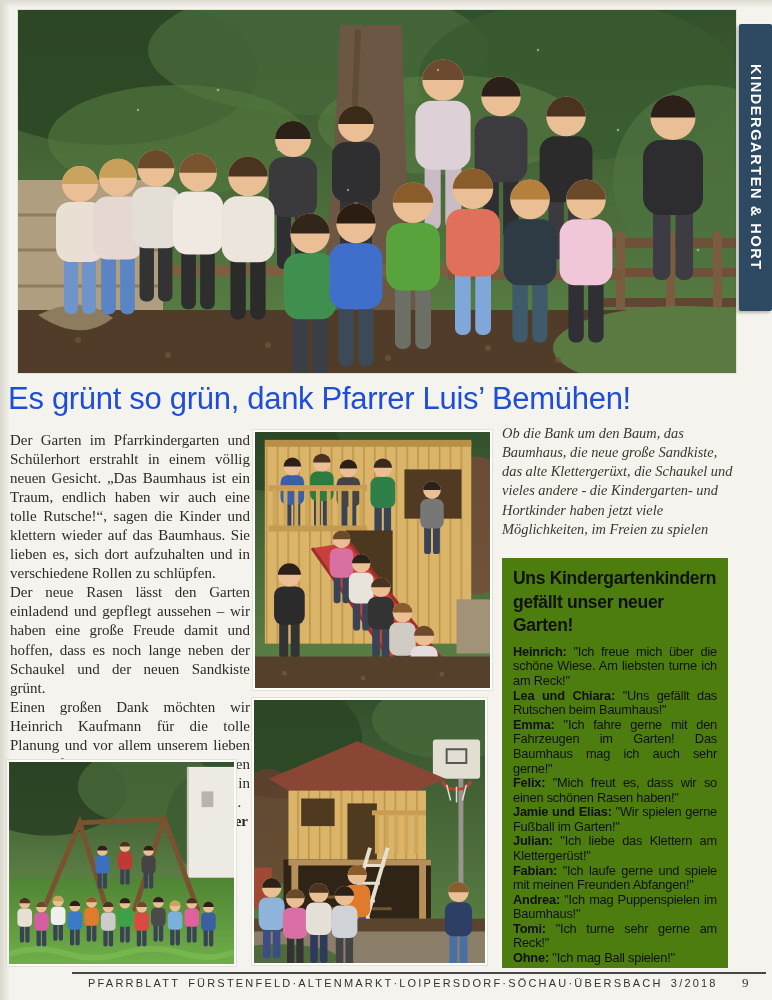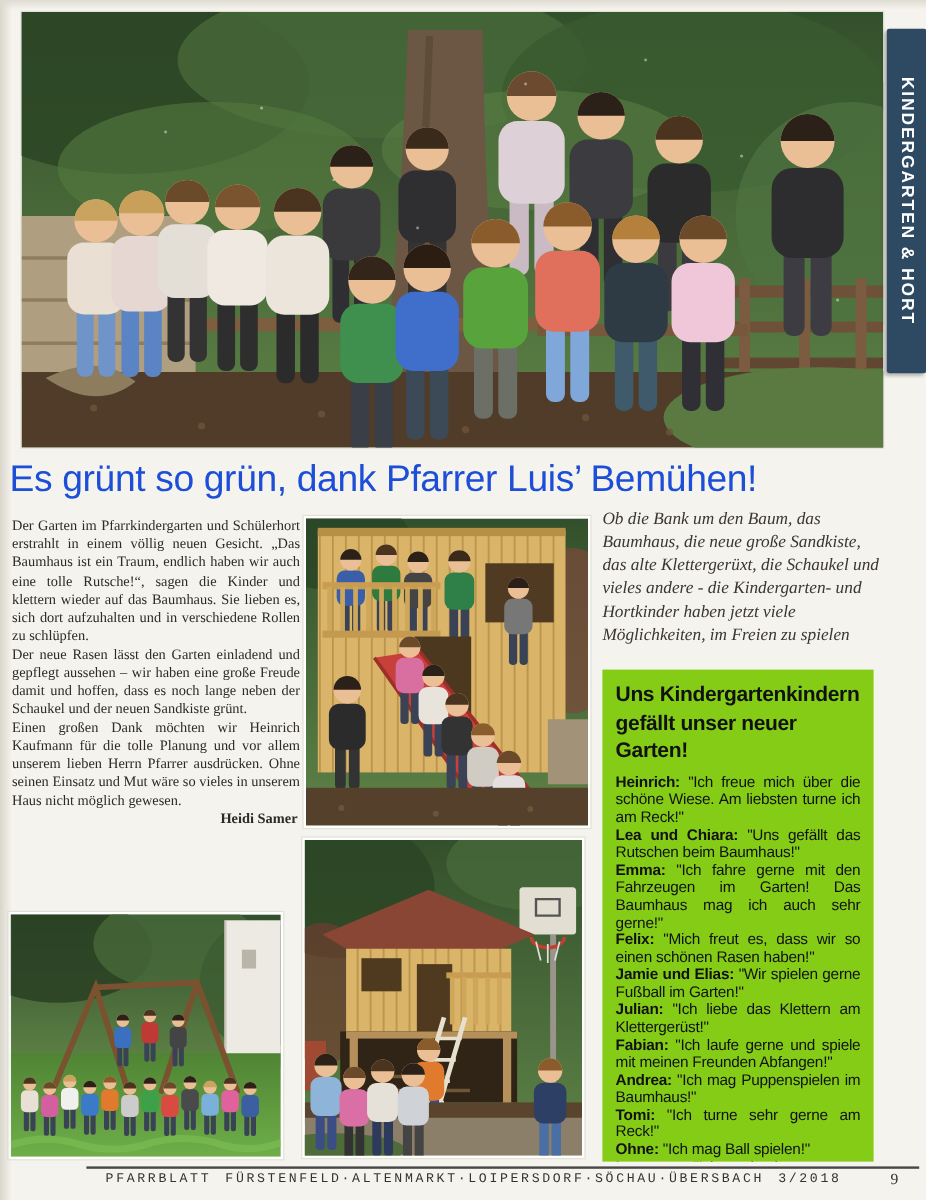--- a/index.html
+++ b/index.html
@@ -24,41 +24,41 @@
   #tab{
     left:739px;top:24px;width:33px;height:287px;border-radius:2px;
     writing-mode:vertical-rl;display:flex;align-items:center;justify-content:center;
     color:#fff;font:700 14.5px "Liberation Sans",sans-serif;letter-spacing:1.6px;
     box-shadow:-2px 2px 3px rgba(0,0,0,.25);
   }
   #headline{
     left:8px;top:381px;width:748px;white-space:nowrap;
     font:400 31px "Liberation Sans",sans-serif;color:#1d4ed8;letter-spacing:-.3px;
   }
-  #article{left:10px;top:431px;width:240px;font-size:12px;line-height:1.27;color:#2e2b26;text-align:justify;}
+  #article{left:10px;top:431px;width:240px;font-size:15px;line-height:1.27;color:#2e2b26;text-align:justify;}
   #article p{margin:0;}
   #byline{text-align:right;font-weight:bold;padding-right:2px;margin-top:1px;}
   #caption{left:502px;top:424px;width:234px;font-style:italic;font-size:14.4px;line-height:1.33;color:#3a372f;}
   #greenbox{
     left:502px;top:558px;width:226px;height:410px;box-sizing:border-box;
     padding:9px 11px;overflow:hidden;
     font-family:"Liberation Sans",sans-serif;color:#111;
   }
   #greenbox h2{margin:0 0 7px;font-size:17.5px;line-height:1.35;letter-spacing:-.3px;}
   #greenbox h2 span{display:block;}
   .entry{margin:0;font-size:12.8px;line-height:1.14;letter-spacing:-.2px;text-align:justify;}
   .entry b{font-weight:700;}
 
   #photo-slide{left:253px;top:430px;width:239px;height:260px;}
   #photo-treehouse{left:252px;top:698px;width:235px;height:267px;}
   #photo-swing{left:7px;top:760px;width:229px;height:206px;}
 
   #footer-rule{left:72px;top:972px;width:694px;border-top:2px solid #474747;height:0;}
   #footer-imprint{
-    left:88px;top:977px;font-family:Liberation Mono, monospace;font-size:11px;
+    left:88px;top:977px;font-family:Liberation Sans, sans-serif;font-size:11px;
     letter-spacing:2.2px;word-spacing:3px;color:#333;
   }
   #footer-page{left:742px;top:975px;font-size:13px;color:#333;}
 </style>
 </head>
 <body>
 
 <svg width="0" height="0" style="position:absolute" aria-hidden="true">
   <defs>
     <g id="kid">
@@ -196,21 +196,21 @@
     <g fill="#6d5439">
         <circle cx="30" cy="245" r="2.5"></circle>
         <circle cx="110" cy="250" r="2.5"></circle>
         <circle cx="190" cy="246" r="2.5"></circle>
       </g>
   </svg>
 </div>
 
 <div class="abs" id="caption">Ob die Bank um den Baum, das Baumhaus, die neue große Sandkiste, das alte Klettergerüxt, die Schaukel und vieles andere - die Kindergarten- und Hortkinder haben jetzt viele Möglichkeiten, im Freien zu spielen</div>
 
-<div class="abs" id="greenbox" style="background-color: #84cc16;">
+<div class="abs" id="greenbox" style="background-color: #4d7c0f;">
   <h2>
     <span>Uns Kindergartenkindern</span>
     <span>gefällt unser neuer Garten!</span>
   </h2>
   <p class="entry"><b>Heinrich:</b> <span>"Ich freue mich über die schöne Wiese. Am liebsten turne ich am Reck!"</span></p>
   <p class="entry"><b>Lea und Chiara:</b> <span>"Uns gefällt das Rutschen beim Baumhaus!"</span></p>
   <p class="entry"><b>Emma:</b> <span>"Ich fahre gerne mit den Fahrzeugen im Garten! Das Baumhaus mag ich auch sehr gerne!"</span></p>
   <p class="entry"><b>Felix:</b> <span>"Mich freut es, dass wir so einen schönen Rasen haben!"</span></p>
   <p class="entry"><b>Jamie und Elias:</b> <span>"Wir spielen gerne Fußball im Garten!"</span></p>
   <p class="entry"><b>Julian:</b> <span>"Ich liebe das Klettern am Klettergerüst!"</span></p>

